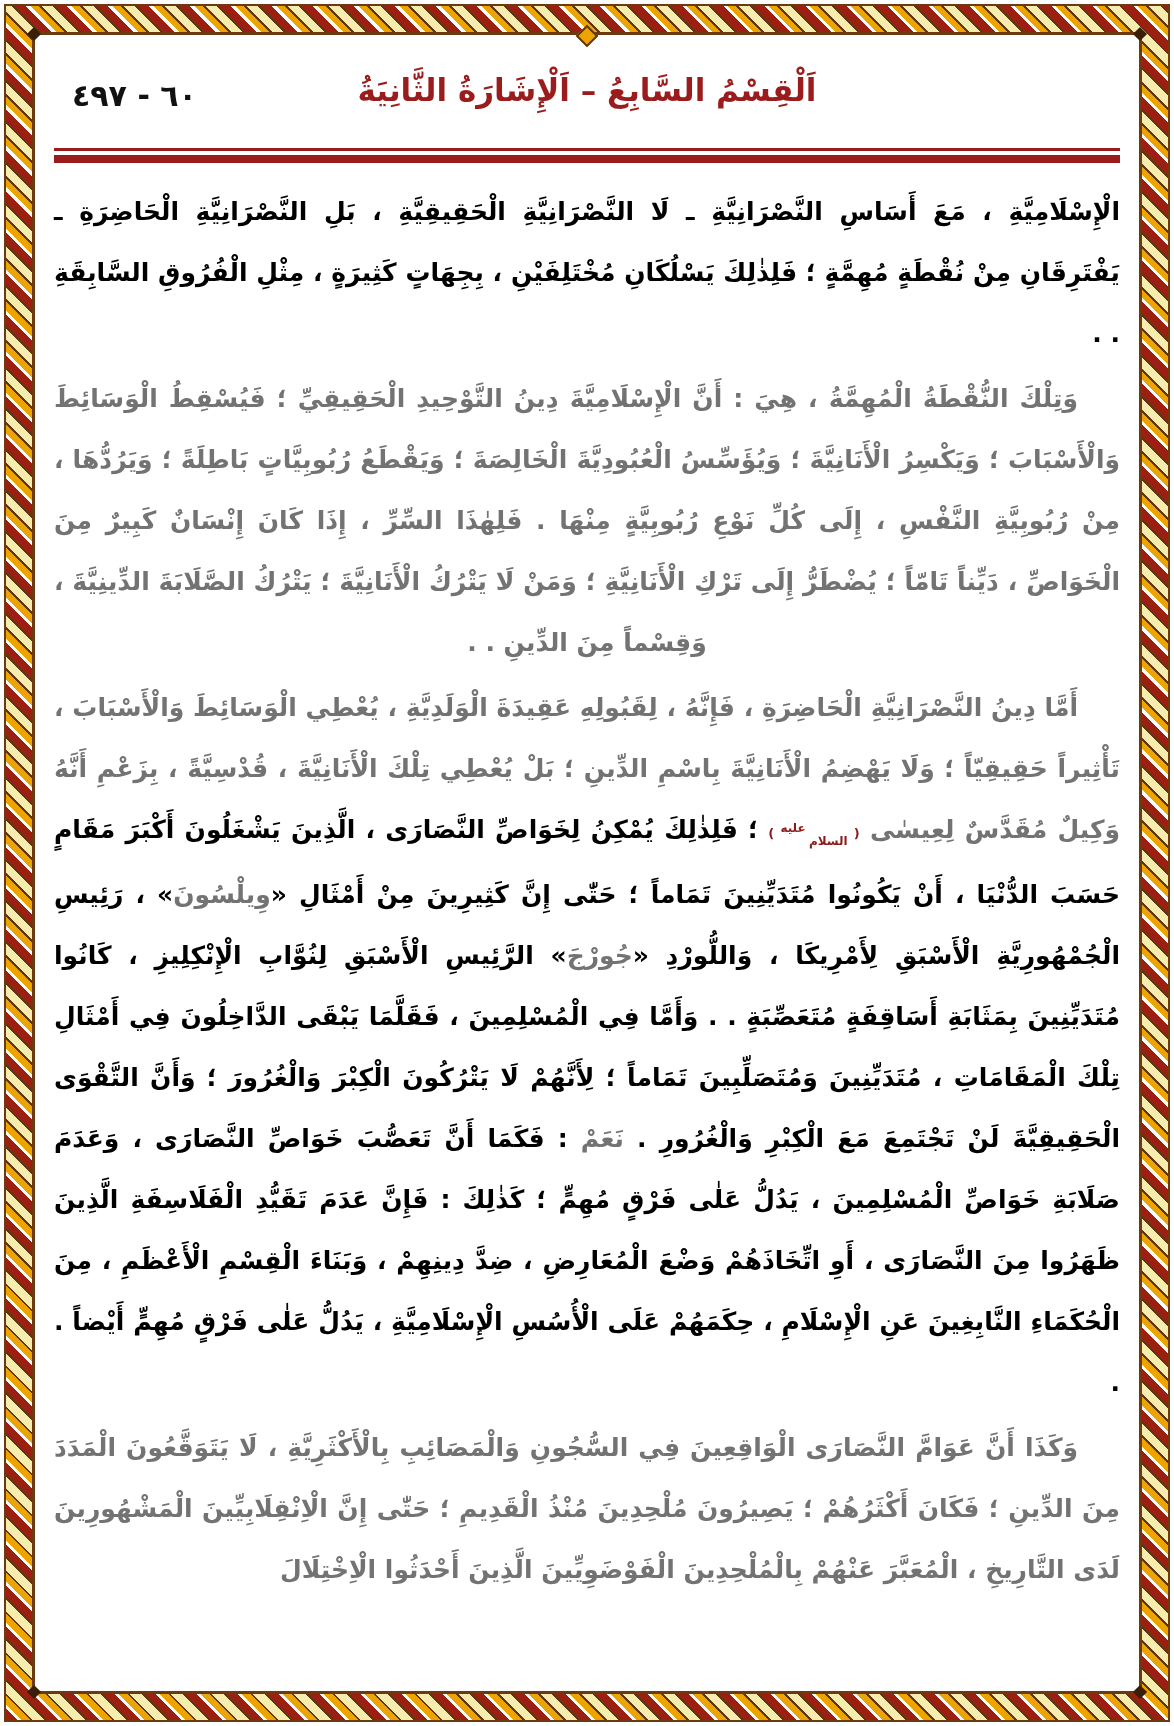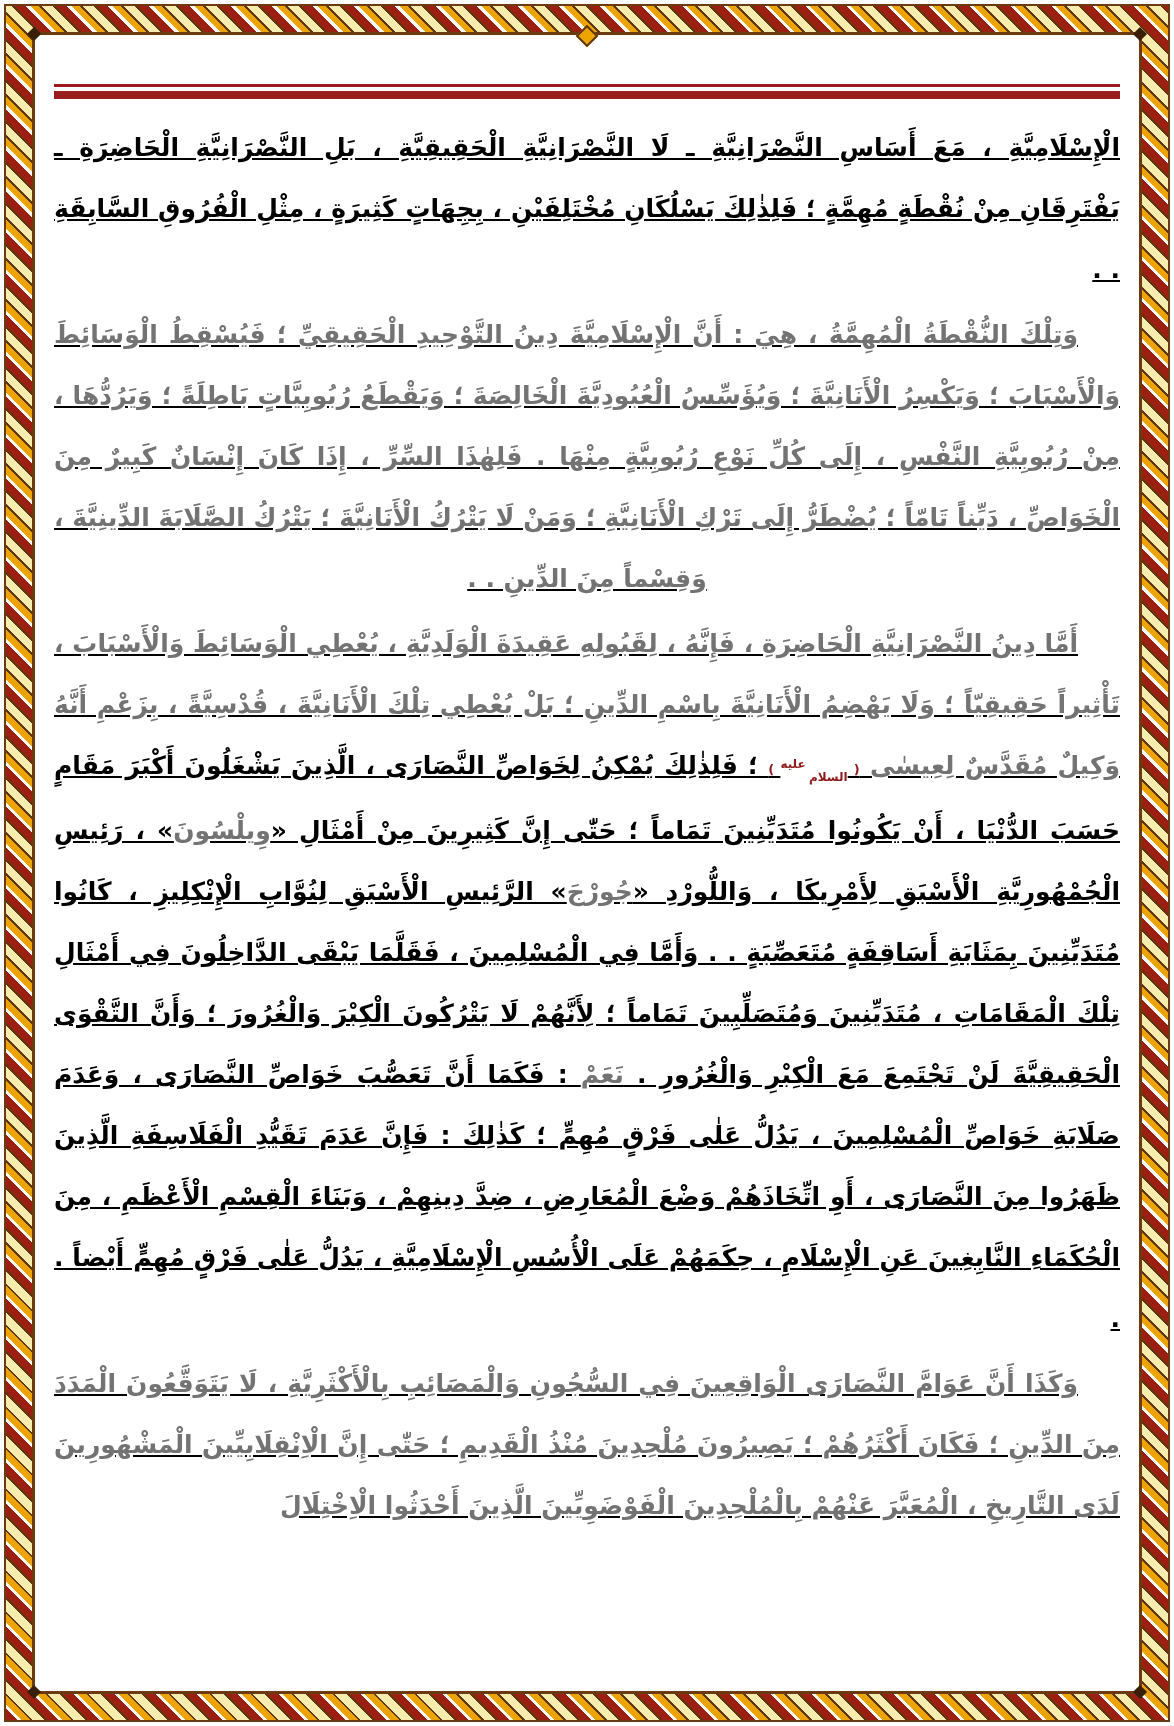--- a/index.html
+++ b/index.html
@@ -76,21 +76,21 @@
   .rule-thick { height: 8px; background: #9a1c1c; }
 
   #body-text {
     margin-top: 18px;
     font-size: 25px;
     font-weight: bold;
     line-height: 61px;
     text-align: justify;
     color: #000000;
   }
-  #body-text p { margin: 0 0 4px 0; text-indent: 42px; text-decoration: underline; }
+  #body-text p { margin: 0 0 4px 0; text-indent: 42px; }
   #body-text p.no-indent { text-indent: 0; }
   
   #body-text p:nth-child(2) { text-align-last: center; }
 
   .run-k { color: #000000; }
   .run-r { color: #737373; }
   .hon   { color: #8e1b1b; font-size: 13px; font-weight: bold; white-space: nowrap; }
   .hon-stack {
     display: inline-block;
     font-size: 12px;
@@ -103,20 +103,24 @@
 
 <div class="frame">
   <div class="corner tl"></div>
   <div class="corner tr"></div>
   <div class="corner bl"></div>
   <div class="corner br"></div>
   <div class="ornament"></div>
 </div>
 
 <div class="content">
+  <header>
+    <div class="page-number">٦٠ - ٤٩٧</div>
+    <h1 class="page-title">اَلْقِسْمُ السَّابِعُ – اَلْإِشَارَةُ الثَّانِيَةُ</h1>
+  </header>
 
   <div class="header-rules">
     <div class="rule-thin"></div>
     <div class="rule-gap"></div>
     <div class="rule-thick"></div>
   </div>
 
   <div id="body-text">
       <p class="no-indent"><span class="run-k">الْإِسْلَامِيَّةِ ، مَعَ أَسَاسِ النَّصْرَانِيَّةِ ـ لَا النَّصْرَانِيَّةِ الْحَقِيقِيَّةِ ، بَلِ النَّصْرَانِيَّةِ الْحَاضِرَةِ ـ يَفْتَرِقَانِ مِنْ نُقْطَةٍ مُهِمَّةٍ ؛ فَلِذٰلِكَ يَسْلُكَانِ مُخْتَلِفَيْنِ ، بِجِهَاتٍ كَثِيرَةٍ ، مِثْلِ الْفُرُوقِ السَّابِقَةِ . .</span></p>
       <p><span class="run-r">وَتِلْكَ النُّقْطَةُ الْمُهِمَّةُ ، هِيَ : أَنَّ الْإِسْلَامِيَّةَ دِينُ التَّوْحِيدِ الْحَقِيقِيِّ ؛ فَيُسْقِطُ الْوَسَائِطَ وَالْأَسْبَابَ ؛ وَيَكْسِرُ الْأَنَانِيَّةَ ؛ وَيُؤَسِّسُ الْعُبُودِيَّةَ الْخَالِصَةَ ؛ وَيَقْطَعُ رُبُوبِيَّاتٍ بَاطِلَةً ؛ وَيَرُدُّهَا ، مِنْ رُبُوبِيَّةِ النَّفْسِ ، إِلَى كُلِّ نَوْعِ رُبُوبِيَّةٍ مِنْهَا . فَلِهٰذَا السِّرِّ ، إِذَا كَانَ إِنْسَانٌ كَبِيرٌ مِنَ الْخَوَاصِّ ، دَيِّناً تَامّاً ؛ يُضْطَرُّ إِلَى تَرْكِ الْأَنَانِيَّةِ ؛ وَمَنْ لَا يَتْرُكُ الْأَنَانِيَّةَ ؛ يَتْرُكُ الصَّلَابَةَ الدِّينِيَّةَ ، وَقِسْماً مِنَ الدِّينِ . .</span></p>

